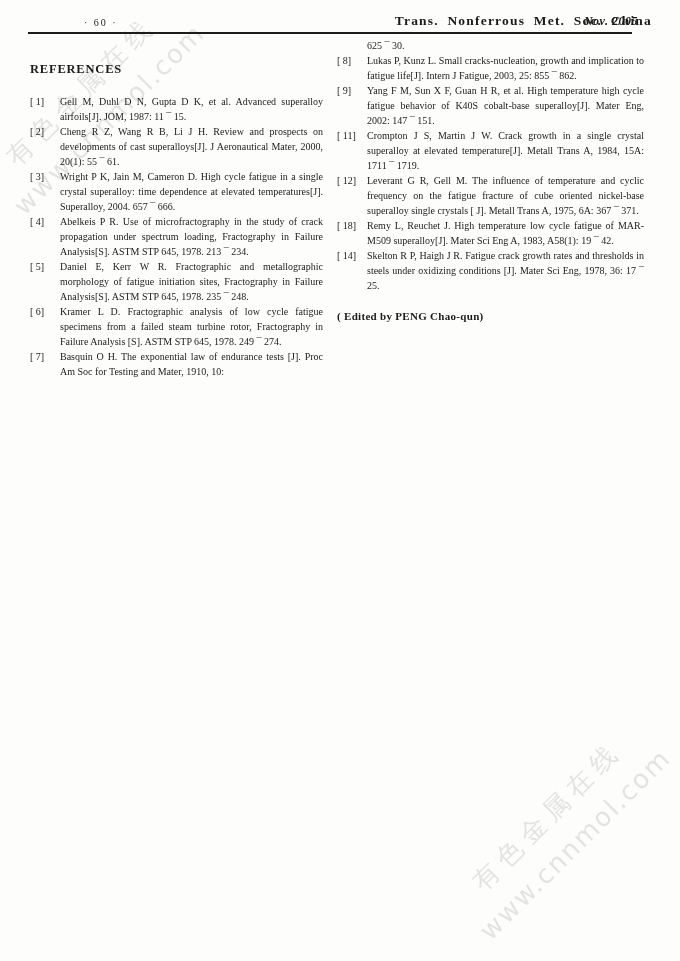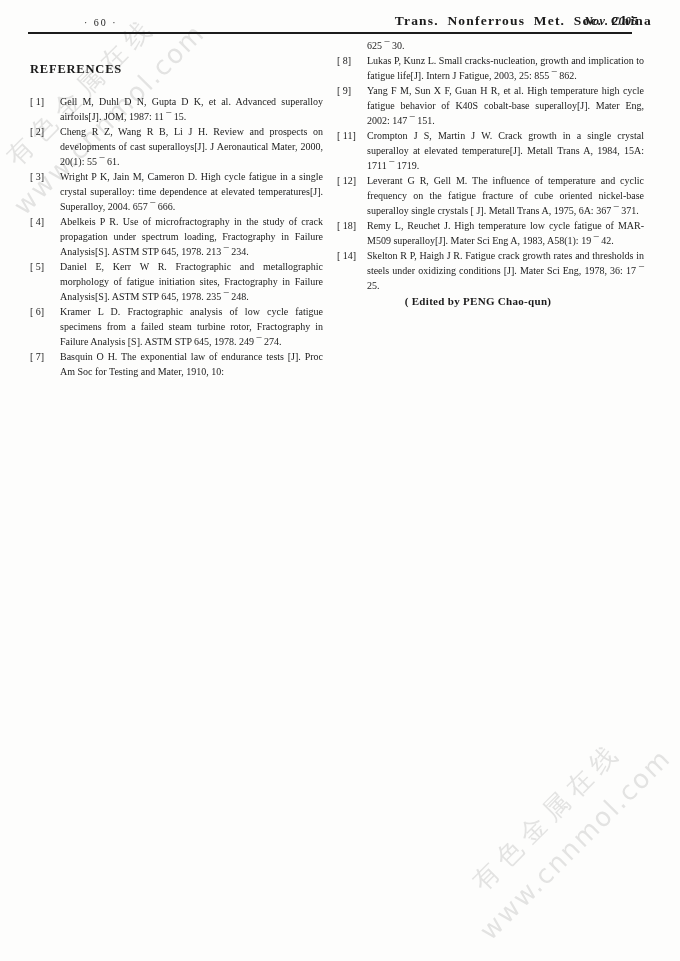--- a/index.html
+++ b/index.html
@@ -32,22 +32,22 @@
   .refs-title {
     text-align: left; font-weight: bold; font-size: 12.5px;
     letter-spacing: 0.8px; margin: 22px 0 17px 0;
   }
 
   .ref { position: relative; padding-left: 30px; text-align: justify; }
   .ref-num { position: absolute; left: 0; top: 0; white-space: pre; }
   .cont-line { padding-left: 30px; }
 
   .edited {
-    font-weight: bold; text-align: center; padding-right: 25px;
-    font-size: 11px; margin-top: 1px; letter-spacing: 0.3px;
+    font-weight: bold; text-align: left; padding-right: 25px;
+    font-size: 11px; margin-top: 16px; letter-spacing: 0.3px;
   }
 
   
   .wm {
     position: absolute; width: 360px;
     transform: rotate(-45deg);
     color: rgba(70, 70, 70, 0.14);
     font-family: "DejaVu Sans", sans-serif;
     text-align: center;
     pointer-events: none;

